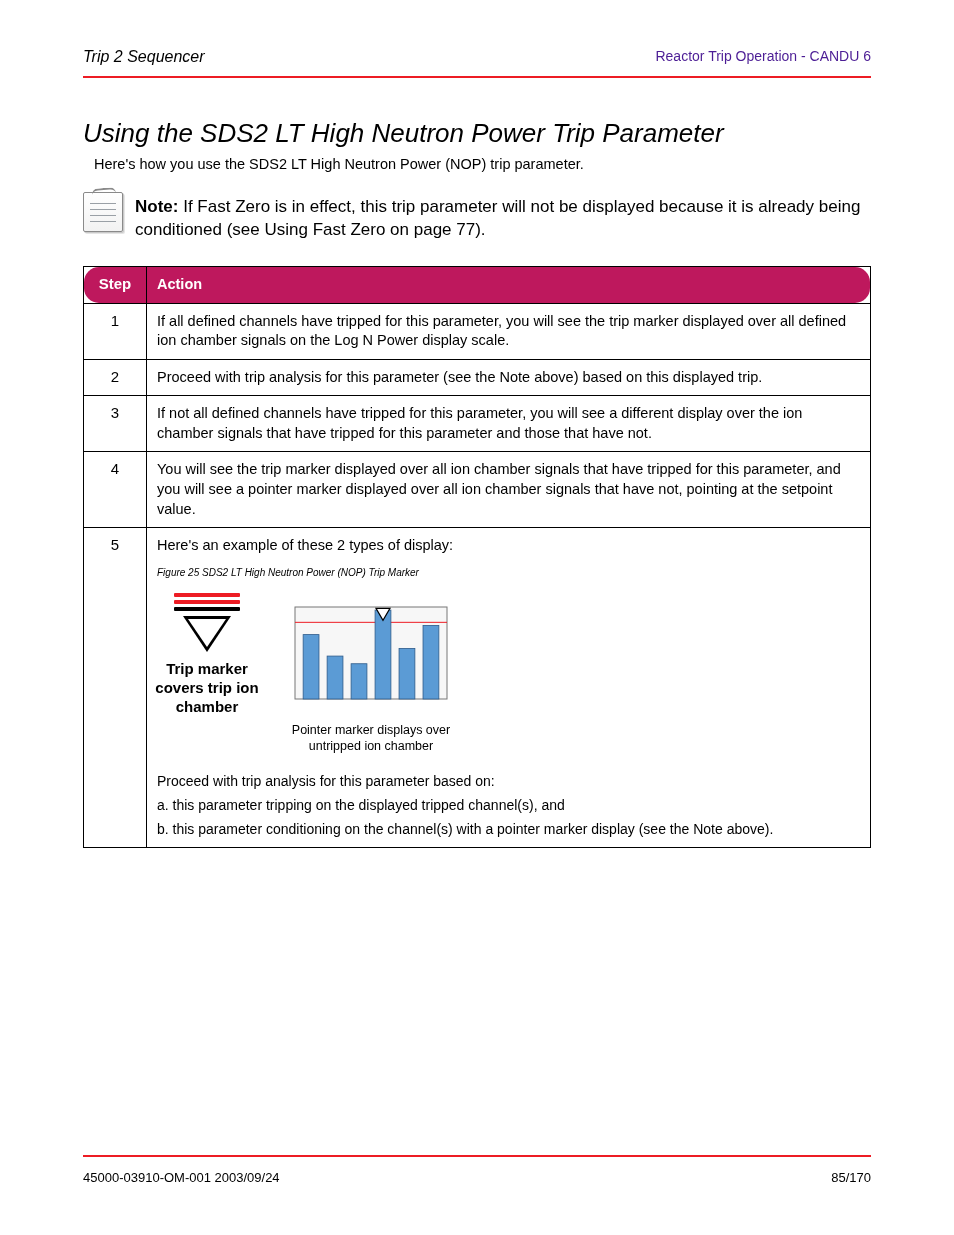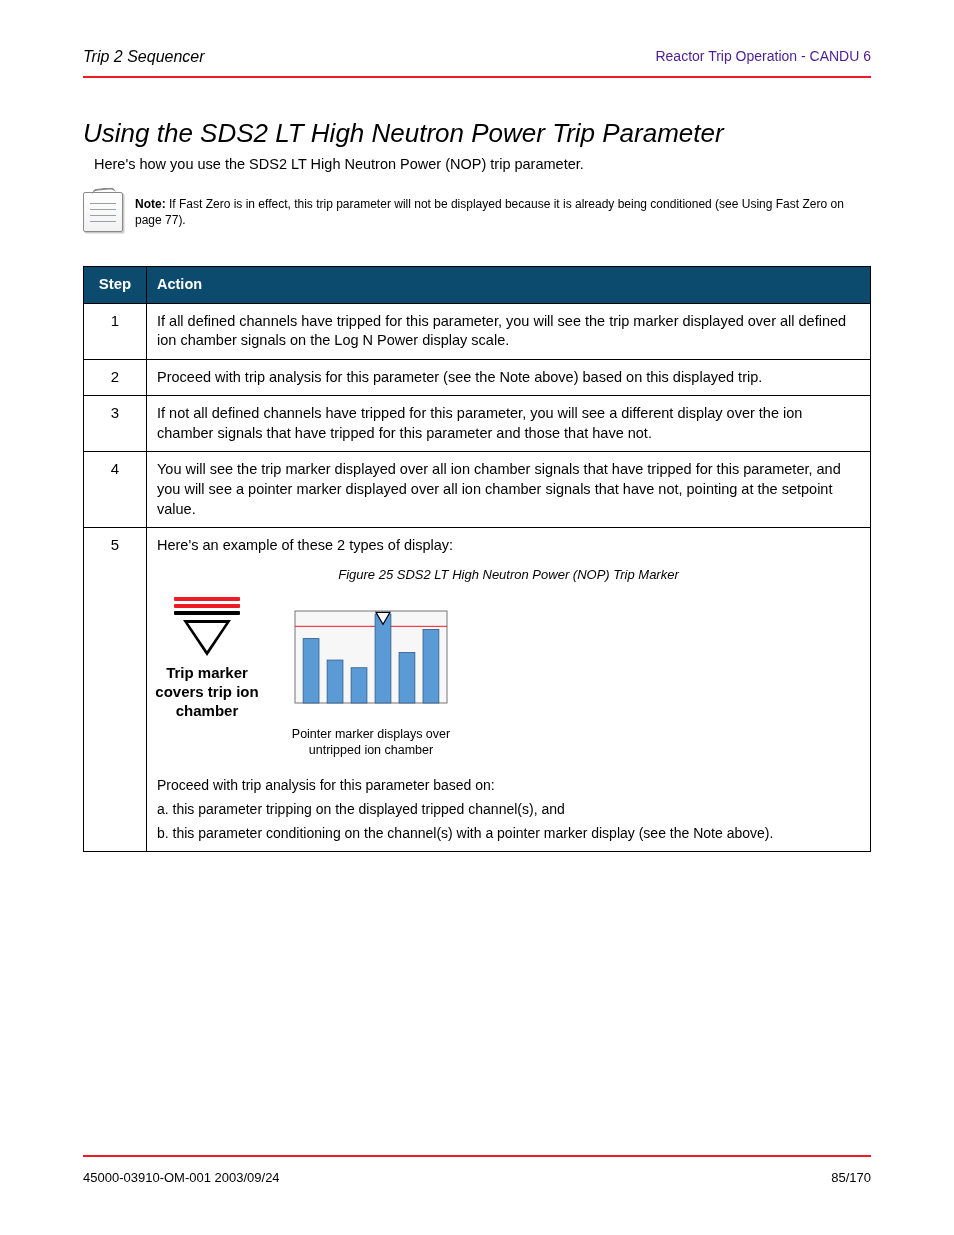--- a/index.html
+++ b/index.html
@@ -91,43 +91,44 @@
     content: "";
     position: absolute;
     top: -5px; left: 8px;
     width: 24px; height: 8px;
     border-top: 2px solid #8a8a8a;
     border-radius: 6px 6px 0 0;
     transform: rotate(-4deg);
   }
   .note-text {
     flex: 1;
-    font-size: 12px;
+    font-size: 17px;
     line-height: 1.35;
     padding-top: 4px;
   }
   .note-text .bold { font-weight: 700; }
 
   
   .table {
     position: absolute;
     left: 83px;
     right: 83px;
     top: 266px;
     border: 1px solid #000;
   }
   .row {
     display: flex;
     align-items: stretch;
     border-top: 1px solid #000;
   }
   .row:first-child { border-top: none; }
   .row.header {
-    background: #0c4a6e;
+    background: #be185d;
     color: #fff;
+    border-radius: 15px;
   }
   .step-col {
     flex: 0 0 54px;
     border-right: 1px solid #000;
     text-align: center;
     font-size: 15px;
     padding: 8px 4px;
   }
   .row.header .step-col,
   .row.header .action-col {
@@ -139,22 +140,21 @@
     padding: 8px 10px;
     font-size: 14.5px;
     line-height: 1.35;
   }
   .multi .action-col {
     padding-top: 8px;
     padding-bottom: 8px;
   }
   .action-block { display: flex; flex-direction: column; gap: 10px; }
   .figure-title {
-    text-align: center;
-    font-size: 13px;
+    font-size: 10px;
     font-style: italic;
   }
   .figure {
     display: flex;
     justify-content: flex-start;
     align-items: flex-start;
     gap: 28px;
     padding: 4px 4px 8px 4px;
   }
   .marker {

